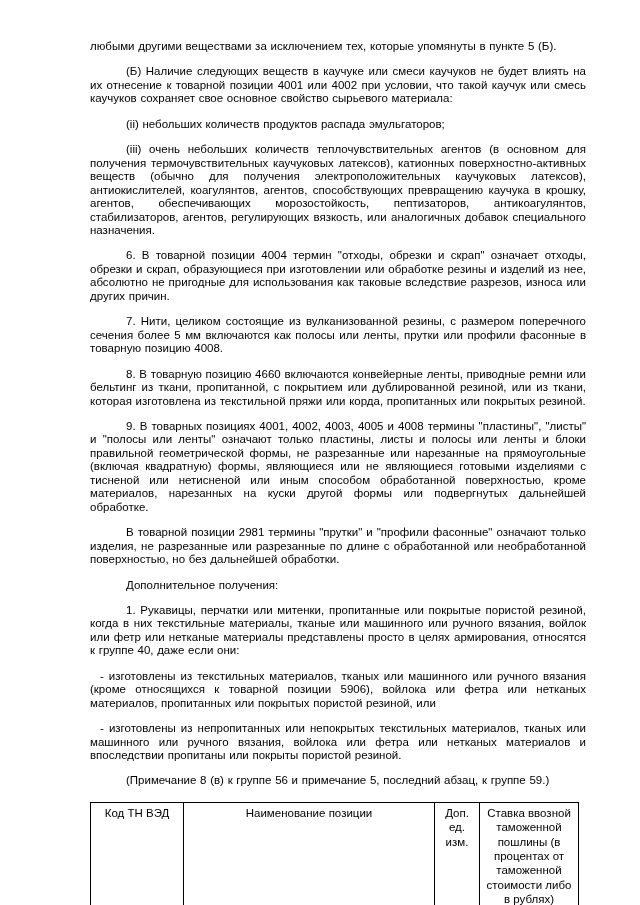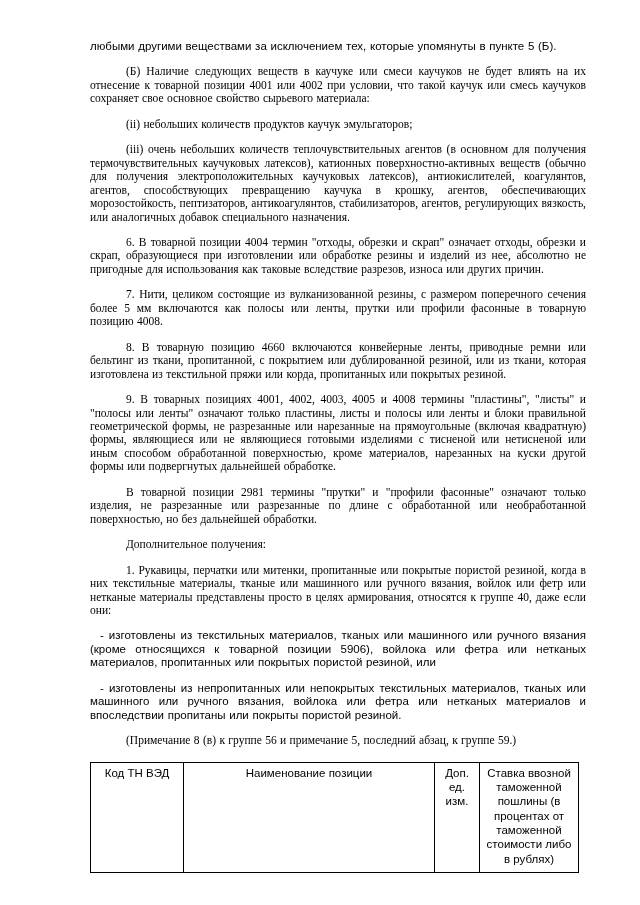--- a/index.html
+++ b/index.html
@@ -22,21 +22,20 @@
   }
   p.para {
     font-size: 11.5px;
     line-height: 1.17;
     text-align: justify;
     margin: 0 0 12px 0;
     word-spacing: 0.5px;
   }
   p.indent {
     text-indent: 36px;
-    font-family: Liberation Serif, serif;
   }
   p.indent-sm {
     text-indent: 10px;
   }
   table.tariff {
     border-collapse: collapse;
     table-layout: fixed;
     width: 460px;
     margin-top: 14px;
   }
@@ -57,21 +56,21 @@
 </head>
 <body>
 
 <div class="page">
 
   <p class="para">любыми другими веществами за исключением тех, которые упомянуты в пункте 5 (Б).</p>
 
   <p class="para indent">(Б) Наличие следующих веществ в каучуке или смеси каучуков не будет влиять на их отнесение к товарной позиции 4001 или 4002 при условии, что такой каучук или смесь каучуков сохраняет свое основное свойство сырьевого материала:</p>
 
 
-  <p class="para indent">(ii) небольших количеств продуктов каучук эмульгаторов;</p>
+  <p class="para indent">(ii) небольших количеств продуктов распада эмульгаторов;</p>
 
   <p class="para indent">(iii) очень небольших количеств теплочувствительных агентов (в основном для получения термочувствительных каучуковых латексов), катионных поверхностно-активных веществ (обычно для получения электроположительных каучуковых латексов), антиокислителей, коагулянтов, агентов, способствующих превращению каучука в крошку, агентов, обеспечивающих морозостойкость, пептизаторов, антикоагулянтов, стабилизаторов, агентов, регулирующих вязкость, или аналогичных добавок специального назначения.</p>
 
   <p class="para indent">6. В товарной позиции 4004 термин "отходы, обрезки и скрап" означает отходы, обрезки и скрап, образующиеся при изготовлении или обработке резины и изделий из нее, абсолютно не пригодные для использования как таковые вследствие разрезов, износа или других причин.</p>
 
   <p class="para indent">7. Нити, целиком состоящие из вулканизованной резины, с размером поперечного сечения более 5 мм включаются как полосы или ленты, прутки или профили фасонные в товарную позицию 4008.</p>
 
   <p class="para indent">8. В товарную позицию 4660 включаются конвейерные ленты, приводные ремни или бельтинг из ткани, пропитанной, с покрытием или дублированной резиной, или из ткани, которая изготовлена из текстильной пряжи или корда, пропитанных или покрытых резиной.</p>
 
   <p class="para indent">9. В товарных позициях 4001, 4002, 4003, 4005 и 4008 термины "пластины", "листы" и "полосы или ленты" означают только пластины, листы и полосы или ленты и блоки правильной геометрической формы, не разрезанные или нарезанные на прямоугольные (включая квадратную) формы, являющиеся или не являющиеся готовыми изделиями с тисненой или нетисненой или иным способом обработанной поверхностью, кроме материалов, нарезанных на куски другой формы или подвергнутых дальнейшей обработке.</p>

